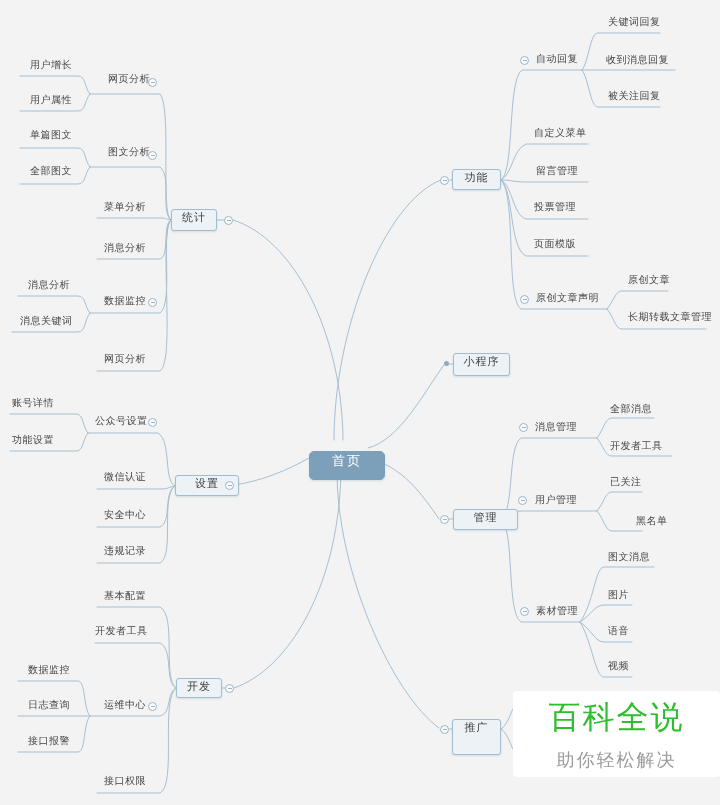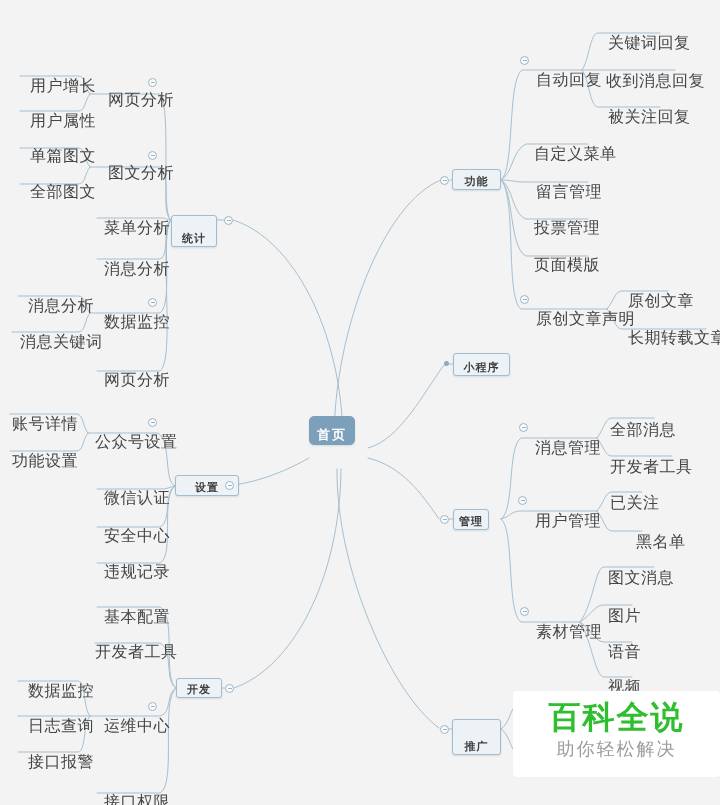--- a/index.html
+++ b/index.html
@@ -1,31 +1,31 @@
 <!DOCTYPE html>
 <html><head>
 <meta charset="utf-8">
 <style>
   html,body{margin:0;padding:0;}
   #canvas{position:relative;width:720px;height:805px;background:#F3F3F3;overflow:hidden;
           font-family:"Liberation Sans","DejaVu Sans",sans-serif;}
   svg.lines{position:absolute;left:0;top:0;}
-  .nl{position:absolute;font-size:16px;line-height:10px;color:#454545;white-space:nowrap;letter-spacing:.5px;cursor:default;margin-top:21px;}
-  .box{position:absolute;display:flex;align-items:flex-end;justify-content:center;box-sizing:border-box;
-       background:#EDF2F6;border:1px solid #A3BCCE;border-radius:3px;font-size:11px;font-weight:700;
+  .nl{position:absolute;font-size:10px;line-height:10px;color:#454545;white-space:nowrap;letter-spacing:.5px;cursor:default;}
+  .box{position:absolute;display:flex;align-items:flex-start;justify-content:center;box-sizing:border-box;
+       background:#EDF2F6;border:1px solid #A3BCCE;border-radius:3px;font-size:11px;font-weight:400;
        color:#3E3E3E;letter-spacing:1px;box-shadow:0 1px 2px rgba(120,150,170,.25);}
   .root{background:#7C9FBA;border:1px solid #7C9FBA;color:#FFFFFF;font-size:13px;border-radius:5px;letter-spacing:2px;}
   .minus{position:absolute;width:9px;height:9px;box-sizing:border-box;border:1px solid #9DB5C8;
          border-radius:50%;background:#FAFCFD;}
   .minus::after{content:"";position:absolute;left:1.5px;right:1.5px;top:50%;margin-top:-.5px;height:1px;background:#9DB5C8;}
   .dot{position:absolute;width:5px;height:5px;border-radius:50%;background:#8FA8BC;}
   .watermark{position:absolute;left:513px;top:691px;width:207px;height:86px;background:#FFFFFF;
              border-radius:4px;text-align:center;}
-  .wm-title{margin-top:10px;font-size:32px;font-weight:700;color:#2EBE2E;letter-spacing:2px;line-height:1;}
-  .wm-sub{margin-top:7px;font-size:18px;color:#9B9B9B;letter-spacing:2px;line-height:1;}
+  .wm-title{margin-top:10px;font-size:32px;font-weight:400;color:#2EBE2E;letter-spacing:2px;line-height:1;}
+  .wm-sub{margin-top:18px;font-size:18px;color:#9B9B9B;letter-spacing:2px;line-height:1;}
 </style>
 </head>
 <body>
 
 <div id="canvas">
 
   <svg class="lines" width="720" height="805" viewBox="0 0 720 805">
     <g fill="none" stroke="#A6BFD1" stroke-width="1" stroke-linecap="round">
 
       <path d="M233 220C292 238 342 330 343 440 M234 485C262 481 288 470 309 458 M234 688C292 668 340 580 341 469 M441 180C384 202 334 330 334 440 M368 448C400 440 424 392 444 365 M368 458C402 466 422 494 439 519 M337 469C336 570 392 694 439 728"></path>
@@ -39,25 +39,25 @@
       <path d="M176 688C162 679 177 616 160 607H97 M176 688C164 682 174 650 160 643H95 M176 688C166 692 172 714 160 716H90 M176 688C160 700 177 784 160 793H97 M90 716C83 709 86 681 78 681H18 M90 716H18 M90 716C83 723 86 752 78 752H18"></path>
 
       <path d="M501 180C515 172 507 80 522 70H582 M501 180C513 174 512 150 526 144H588 M501 180C512 180 514 182 526 182H588 M501 180C513 186 512 214 526 219H588 M501 180C514 190 509 248 526 256H588 M501 180C517 196 505 298 521 309H607 M582 70C589 61 590 33 598 33H660 M582 70H675 M582 70C589 79 590 107 598 107H660 M607 309C614 301 615 291 622 291H668 M607 309C614 317 615 329 622 329H706"></path>
 
       <path d="M501 519C515 511 507 447 521 438H597 M501 519C510 517 511 511 521 511H597 M501 519C515 528 506 613 521 622H580 M597 438C604 429 605 418 612 418H654 M597 438C604 447 605 456 612 456H672 M597 511C604 503 605 492 612 492H642 M597 511C604 519 605 531 612 531H642 M580 622C594 603 595 567 604 567H654 M580 622C592 614 595 605 604 605H632 M580 622C592 630 595 642 604 642H632 M580 622C592 641 595 677 604 677H632"></path>
 
       <path d="M501 729C510 724 511 705 520 699 M501 729C510 734 511 753 520 759"></path>
     </g>
   </svg>
 
-  <div class="box root" style="left:309px;top:416px;width:46px;height:29px">
+  <div class="box root" style="left:309px;top:451px;width:76px;height:29px">
     <span>首页</span>
   </div>
 
-  <div class="box" style="left:171px;top:215px;width:46px;height:32px">
+  <div class="box" style="left:171px;top:209px;width:46px;height:22px">
     <span>统计</span>
   </div>
   <span class="minus" style="left:224px;top:216px"></span>
 
   <div class="nl" style="left:108px;top:74px">网页分析</div>
   <span class="minus" style="left:148px;top:78px"></span>
   <div class="nl" style="left:30px;top:60px">用户增长</div>
   <div class="nl" style="left:30px;top:95px">用户属性</div>
 
   <div class="nl" style="left:108px;top:147px">图文分析</div>
@@ -124,21 +124,21 @@
   <div class="nl" style="left:536px;top:293px">原创文章声明</div>
   <span class="minus" style="left:520px;top:295px"></span>
   <div class="nl" style="left:628px;top:275px">原创文章</div>
   <div class="nl" style="left:628px;top:312px">长期转载文章管理</div>
 
   <div class="box" style="left:453px;top:353px;width:57px;height:23px">
     <span>小程序</span>
   </div>
   <span class="dot" style="left:444px;top:361px"></span>
 
-  <div class="box" style="left:453px;top:509px;width:36px;height:21px">
+  <div class="box" style="left:453px;top:509px;width:65px;height:21px">
     <span>管理</span>
   </div>
   <span class="minus" style="left:440px;top:515px"></span>
 
   <div class="nl" style="left:535px;top:422px">消息管理</div>
   <span class="minus" style="left:519px;top:423px"></span>
   <div class="nl" style="left:610px;top:404px">全部消息</div>
   <div class="nl" style="left:610px;top:441px">开发者工具</div>
 
   <div class="nl" style="left:535px;top:495px">用户管理</div>

